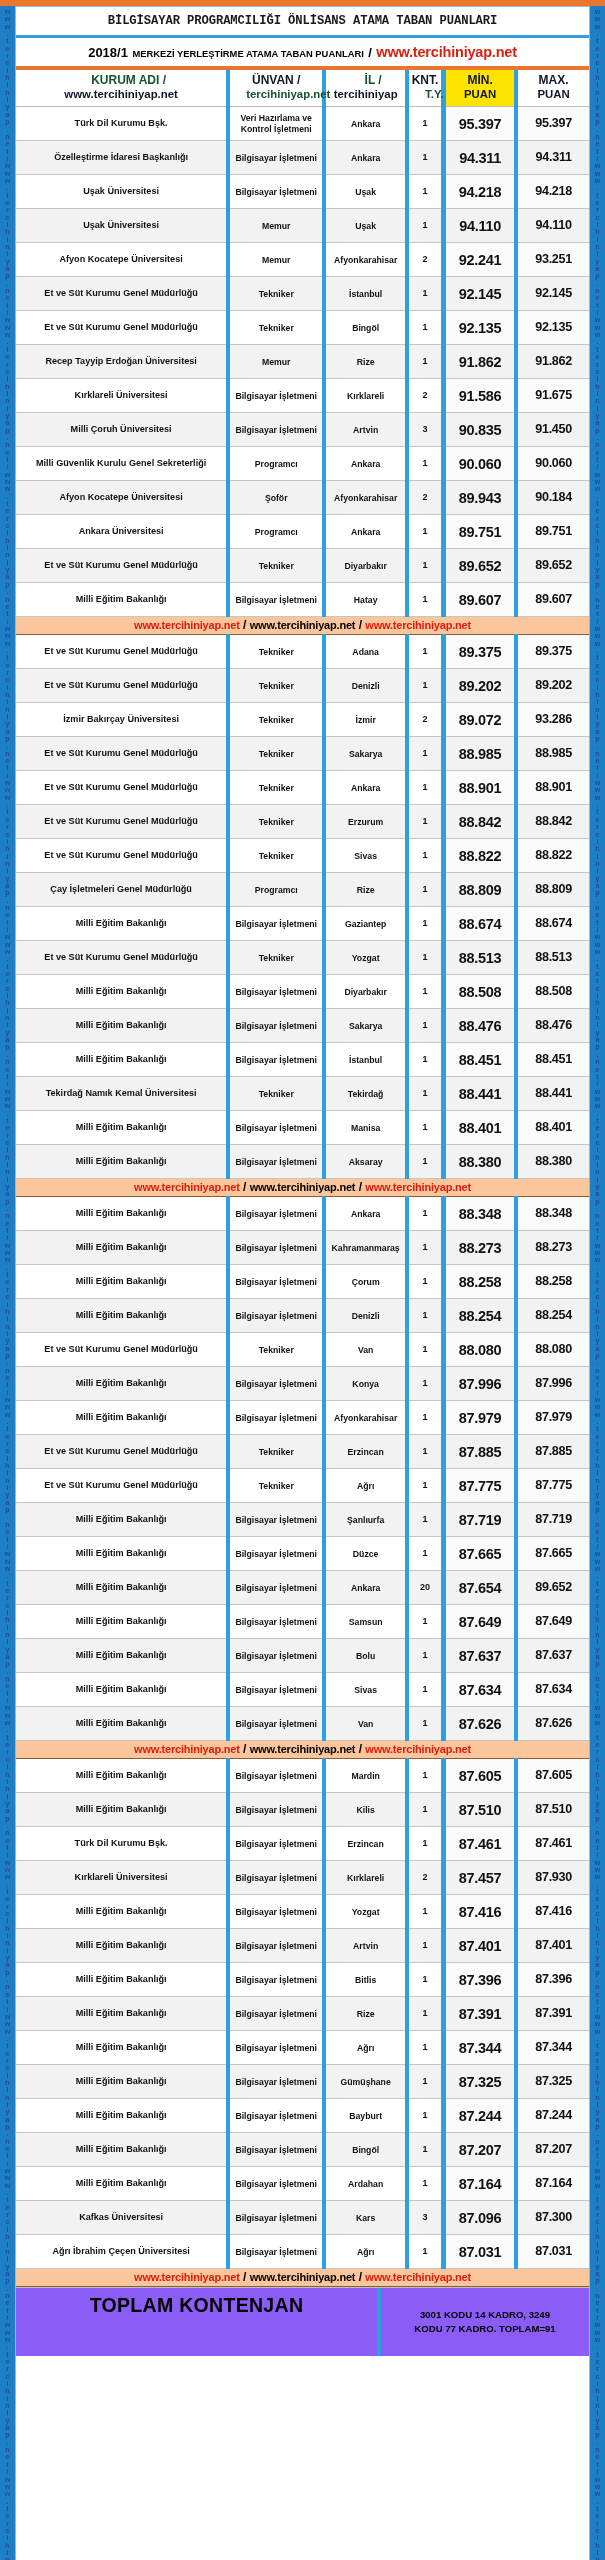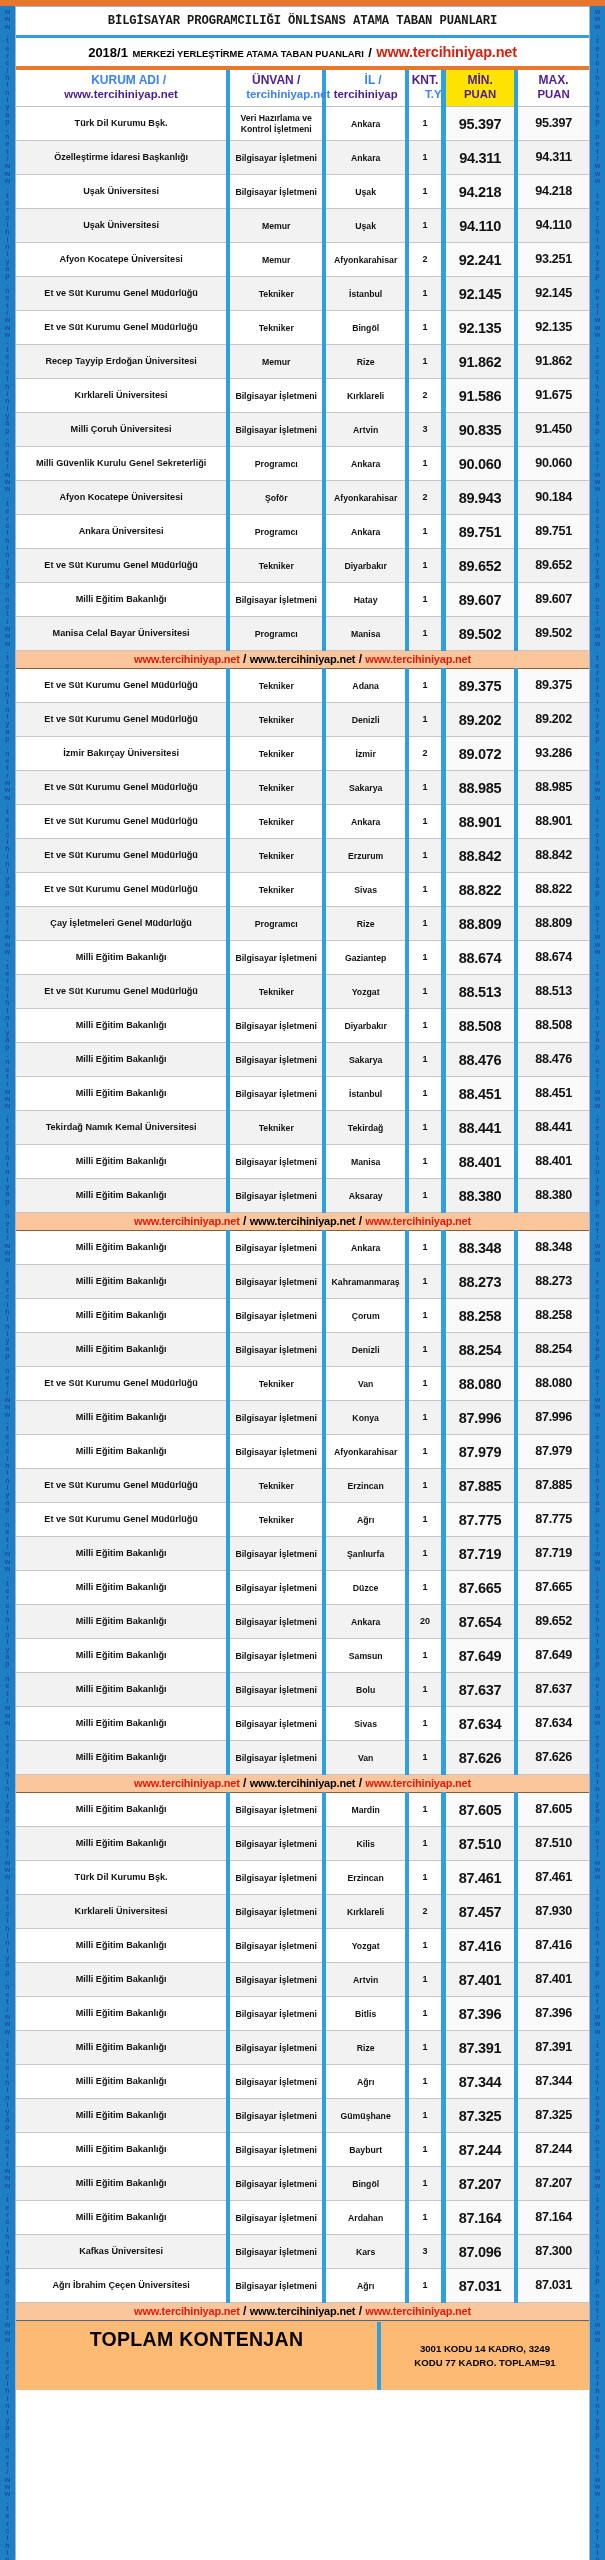--- a/index.html
+++ b/index.html
@@ -84,22 +84,22 @@
 
   thead th {
     background: #ffffff;
     vertical-align: middle;
     text-align: center;
     padding: 4px 1px 5px 1px;
     border-bottom: 1px solid #bfbfbf;
   }
   thead .h1 { display:block; font-weight:bold; font-size:12px; line-height:1.15;}
   thead .h2 { display:block; font-weight:bold; font-size:11.4px; line-height:1.2;}
-  .red { color:#3b82f6;padding-left:15px; }
-  .blk { color:#4c1d95; }
+  .red { color:#14532d;padding-left:15px; }
+  .blk { color:#0f172a; }
   .hdr-min { background:#ffe400 !important; }
   .hdr-small { font-size: 9.2px; }
   .hdr-small2 { font-size: 8.4px; }
 
   tbody td {
     text-align: center;
     vertical-align: middle;
     font-size: 8.7px;
     font-weight: bold;
     color: #111;
@@ -134,21 +134,21 @@
     padding: 1px 0;
     white-space: nowrap;
   }
   tr.adrow .a-url { color:#e01b0c; font-weight:bold; font-size:11px; letter-spacing:-0.2px;}
   tr.adrow .a-url2 { color:#000; font-weight:bold; font-size:11px; letter-spacing:-0.2px;}
   tr.adrow .a-sep { color:#000; font-weight:bold; font-size:12px;}
 
   
   .footer-total {
     display: flex;
-    background: #fdba74;
+    background: #8b5cf6;
     border-top: 1px solid #bfbfbf;
   }
   .footer-total .lbl {
     flex: 1 1 auto;
     text-align: center;
     font-size: 19.5px;
     font-weight: bold;
     letter-spacing: 0.3px;
     padding: 6px 0 7px 0;
     color: #000;
@@ -719,28 +719,20 @@
               <td class="maxp vsep">89.652</td>
             </tr>
             <tr>
               <td class="kurum">Milli Eğitim Bakanlığı</td>
               <td class="unvan vsep">Bilgisayar İşletmeni</td>
               <td class="il vsep">Hatay</td>
               <td class="knt vsep">1</td>
               <td class="minp vsep-min">89.607</td>
               <td class="maxp vsep">89.607</td>
             </tr>
-            <tr class="alt">
-              <td class="kurum">Manisa Celal Bayar Üniversitesi</td>
-              <td class="unvan vsep">Programcı</td>
-              <td class="il vsep">Manisa</td>
-              <td class="knt vsep">1</td>
-              <td class="minp vsep-min">89.502</td>
-              <td class="maxp vsep">89.502</td>
-            </tr>
             <tr class="adrow">
               <td colspan="6"><span class="a-url">www.tercihiniyap.net</span><span class="a-sep"> / </span><span class="a-url2">www.tercihiniyap.net</span><span class="a-sep"> / </span><span class="a-url">www.tercihiniyap.net</span></td>
             </tr>
             <tr>
               <td class="kurum">Et ve Süt Kurumu Genel Müdürlüğü</td>
               <td class="unvan vsep">Tekniker</td>
               <td class="il vsep">Adana</td>
               <td class="knt vsep">1</td>
               <td class="minp vsep-min">89.375</td>
               <td class="maxp vsep">89.375</td>

